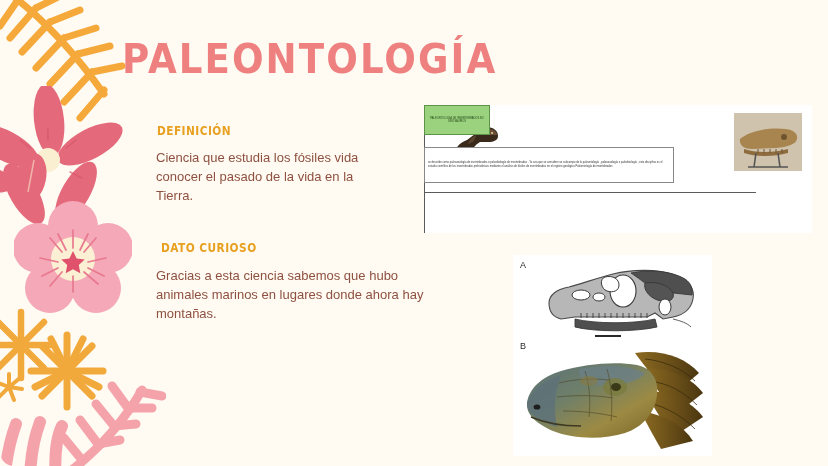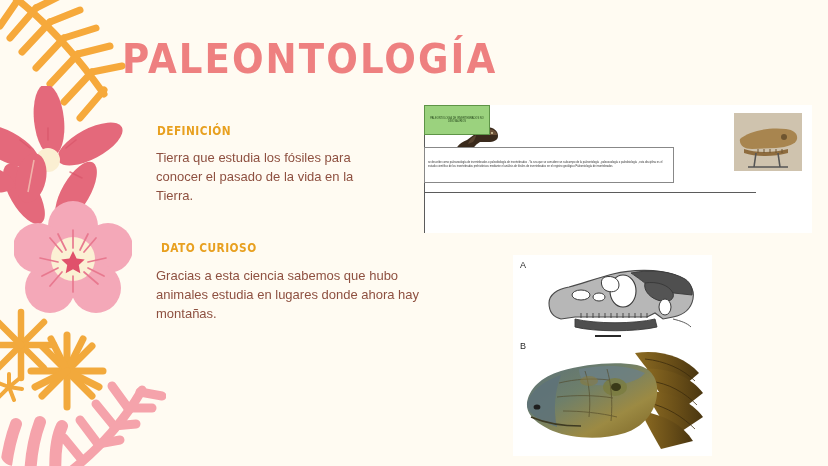--- a/index.html
+++ b/index.html
@@ -245,24 +245,24 @@
       <path d="M40 68 L62 64"></path>
         <path d="M56 50 L78 48"></path>
       <path d="M70 32 L94 32"></path>
         <path d="M82 16 L104 20"></path>
     </g>
   </svg>
 
   <div id="page-title">PALEONTOLOGÍA</div>
 
   <div class="section-heading" id="heading-definicion">DEFINICIÓN</div>
-  <div class="body-text" id="body-definicion">Tierra que estudia los fósiles para conocer el pasado de la vida en la Tierra.</div>
+  <div class="body-text" id="body-definicion">Ciencia que estudia los fósiles vida conocer el pasado de la vida en la Tierra.</div>
 
   <div class="section-heading" id="heading-dato-curioso">DATO CURIOSO</div>
-  <div class="body-text" id="body-dato-curioso">Gracias a esta ciencia sabemos que hubo animales estudia en lugares donde ahora hay montañas.</div>
+  <div class="body-text" id="body-dato-curioso">Gracias a esta ciencia sabemos que hubo animales marinos en lugares donde ahora hay montañas.</div>
 
   <div id="figure-diagram">
 
     <svg class="dg" id="dg-img-trex" viewBox="0 0 62 62">
       <rect width="62" height="62" fill="#FFFFFF"></rect>
       <g fill="#3A2A1C">
         <path d="M44 14 C52 14 56 18 56 23 C56 27 52 29 46 29 L38 29 C33 32 29 37 27 43 L24 54 L20 54 L22 42 C18 44 14 48 13 54 L9 54 L11 44 C12 36 17 30 25 27 L33 21 C36 16 40 14 44 14 Z"></path>
         <path d="M34 22 C30 24 27 27 26 31 L31 29 C33 26 34 24 34 22 Z" fill="#5A4430"></path>
         <path d="M46 16 C52 16 55 19 55 22 L44 22 C44 19 45 17 46 16 Z" fill="#6B5038"></path>
       </g>

